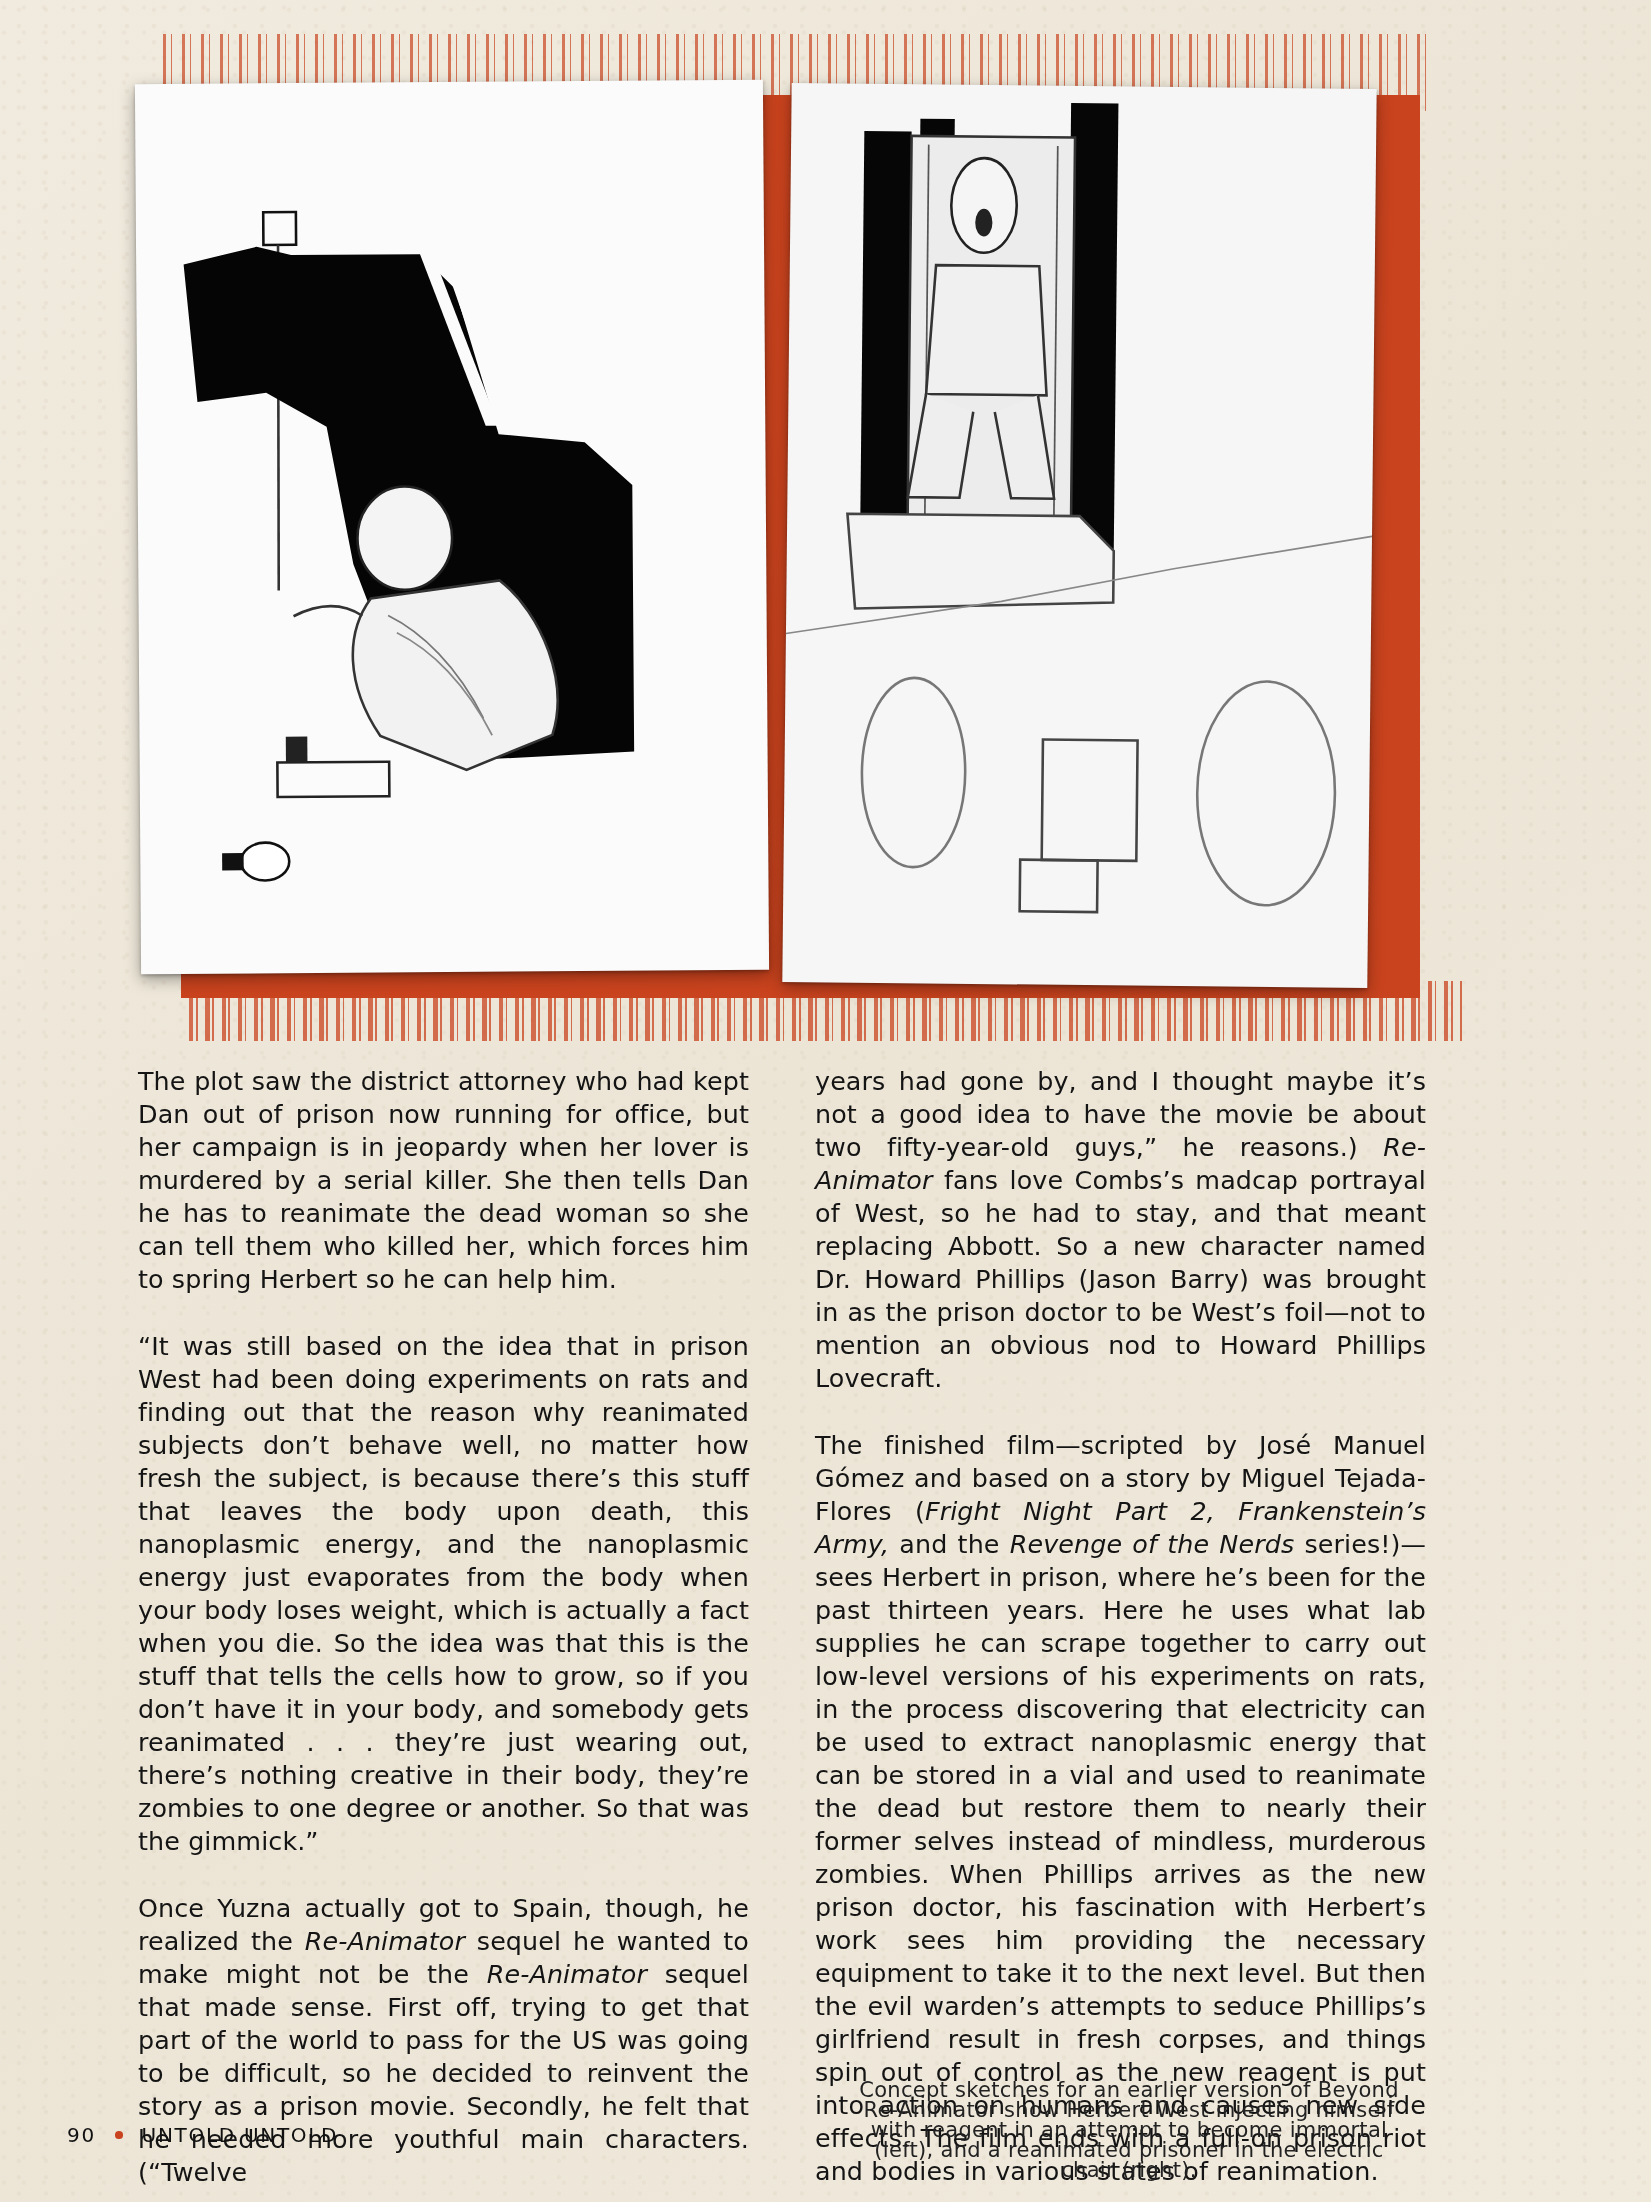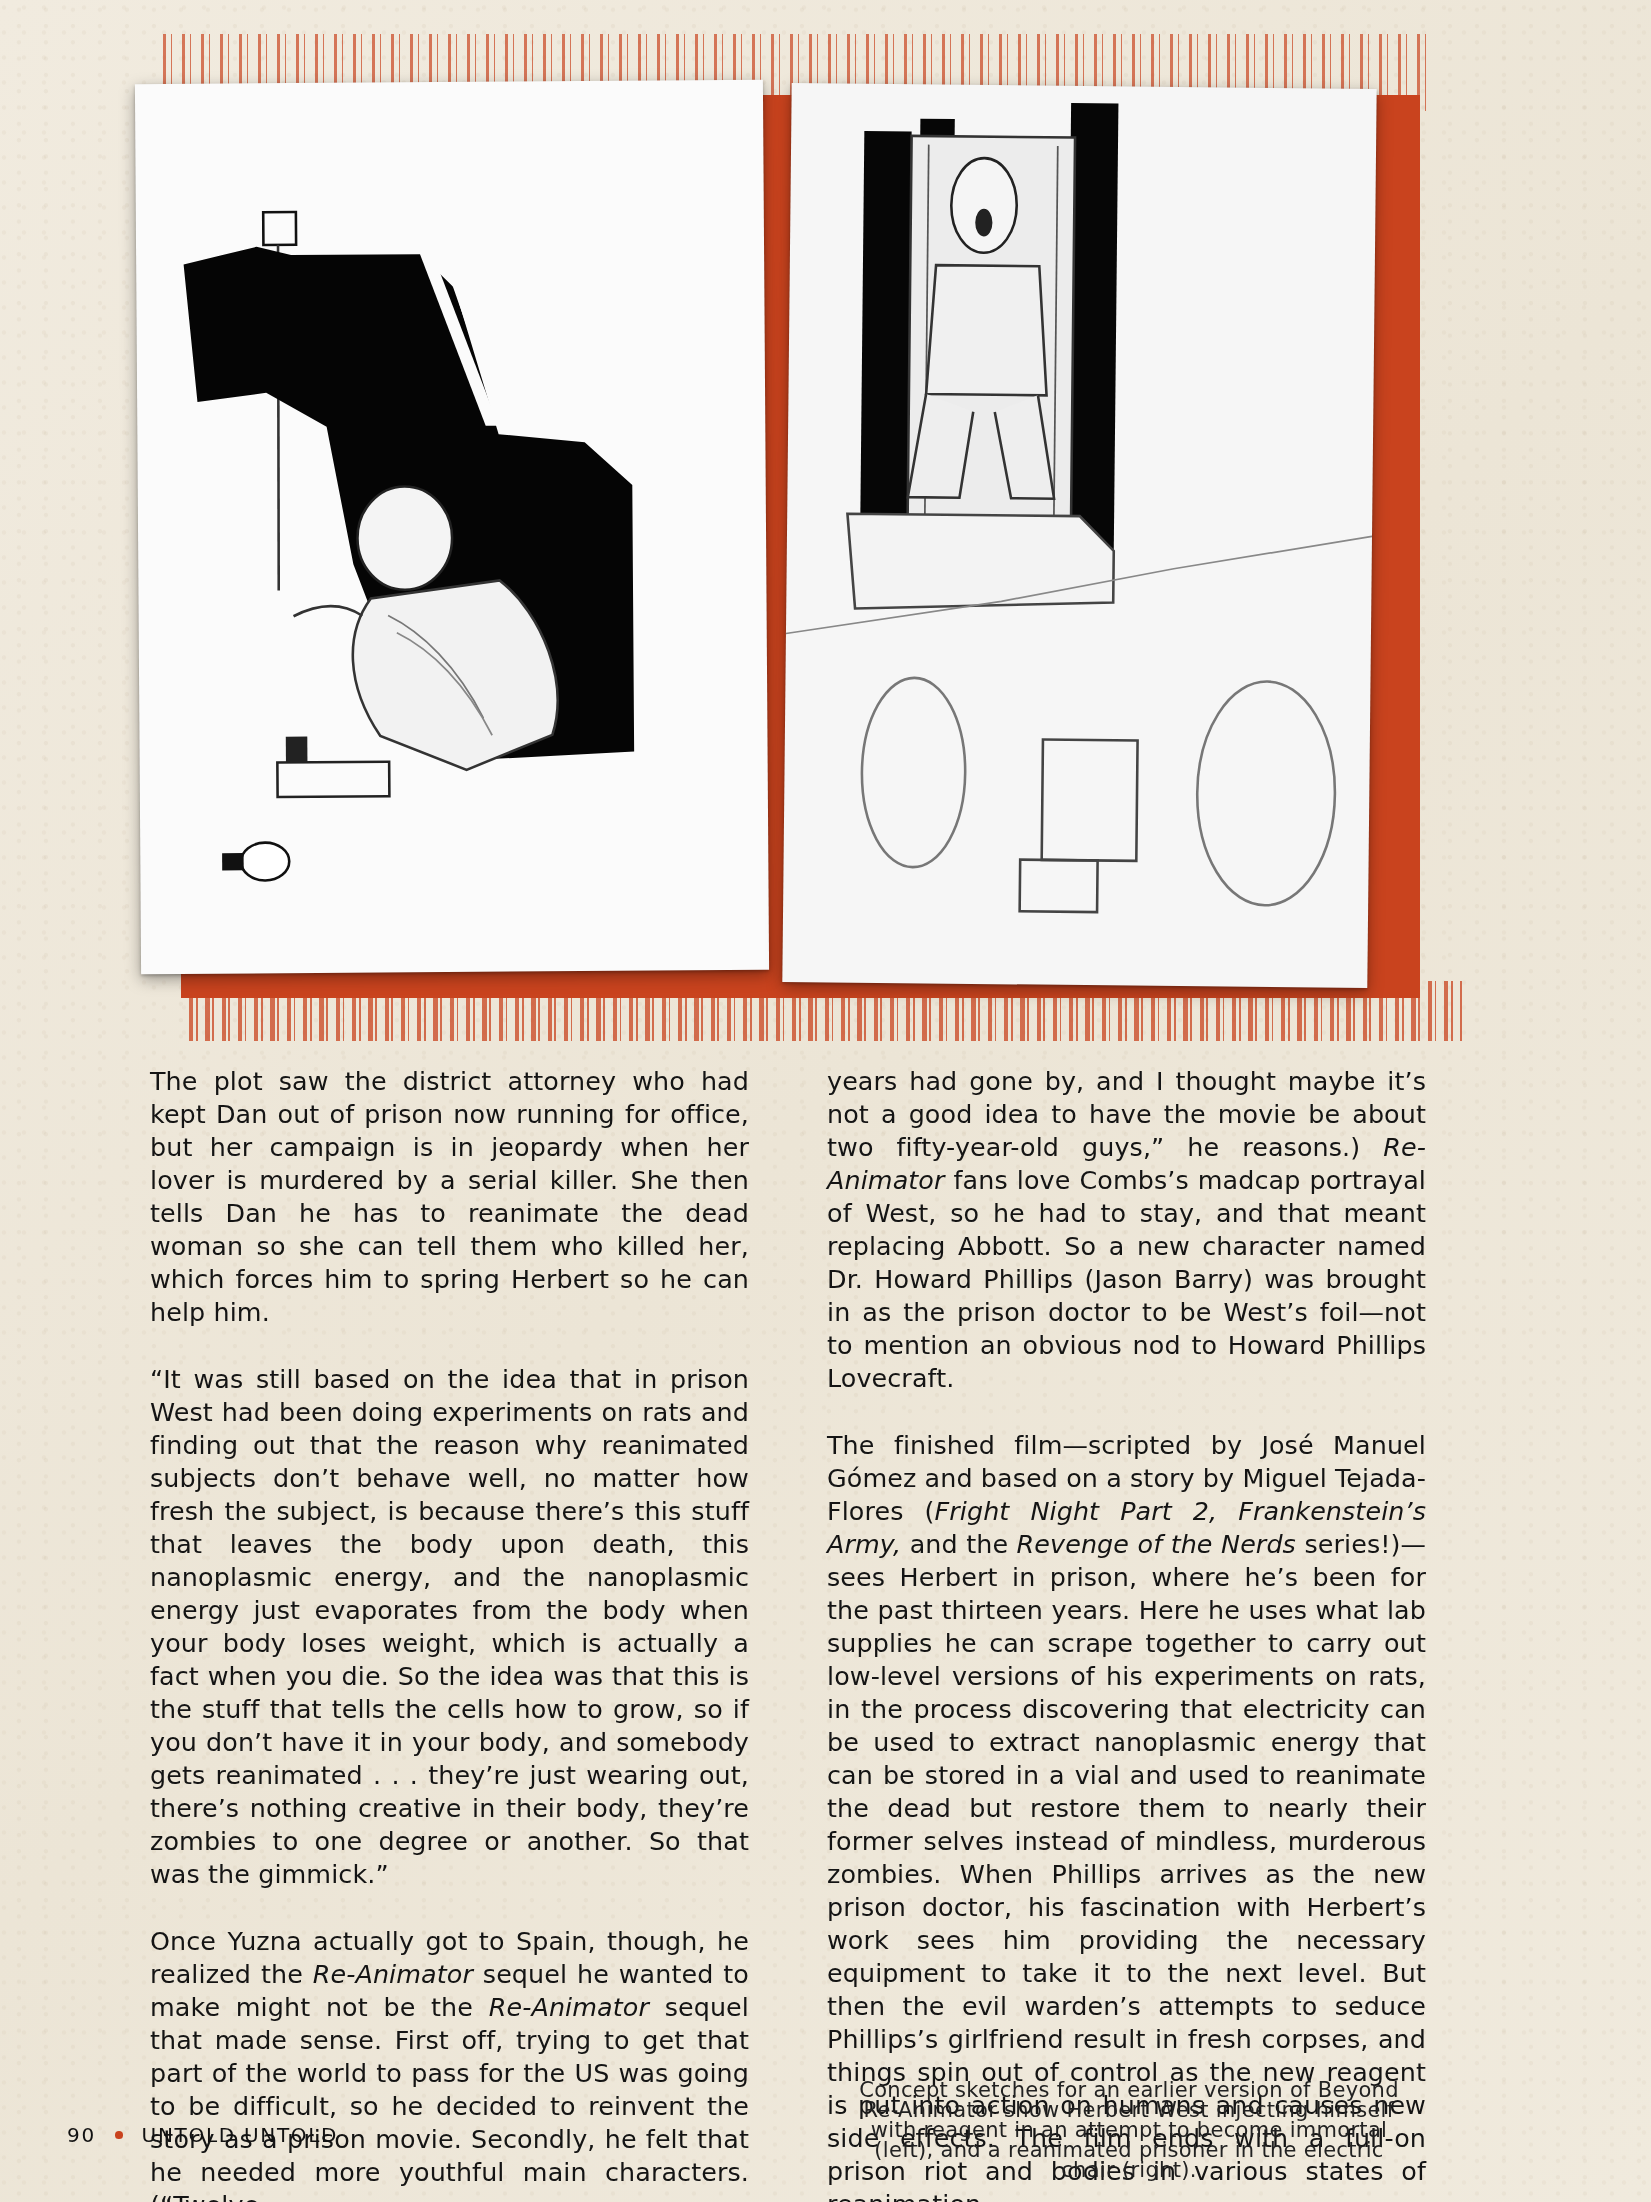--- a/index.html
+++ b/index.html
@@ -37,21 +37,21 @@
   .paper-right { left:787px; top:86px; width:585px; height:899px; transform:rotate(0.6deg); background:#f6f6f6; }
 
   
   .col {
     position:absolute; top:1065px; width:611px;
     font-size:25.4px; line-height:33px; color:#141414;
     text-align:justify; letter-spacing:0.1px;
   }
   .col-left { left:138px; }
   .col-right { left:815px; width:611px; }
-  .col p { margin:0 0 34px 12px; }
+  .col p { margin:0 0 34px 0; }
   .col em { font-style:italic; }
   .caption {
     position:absolute; left:847px; top:2080px; width:564px;
     font-size:21px; line-height:20px; text-align:center;
     color:#222; letter-spacing:0.3px;
   }
   .folio {
     position:absolute; left:67px; top:2123px; font-size:20px; letter-spacing:1.7px; color:#111;
     display:flex; align-items:center; gap:19px;
   }

